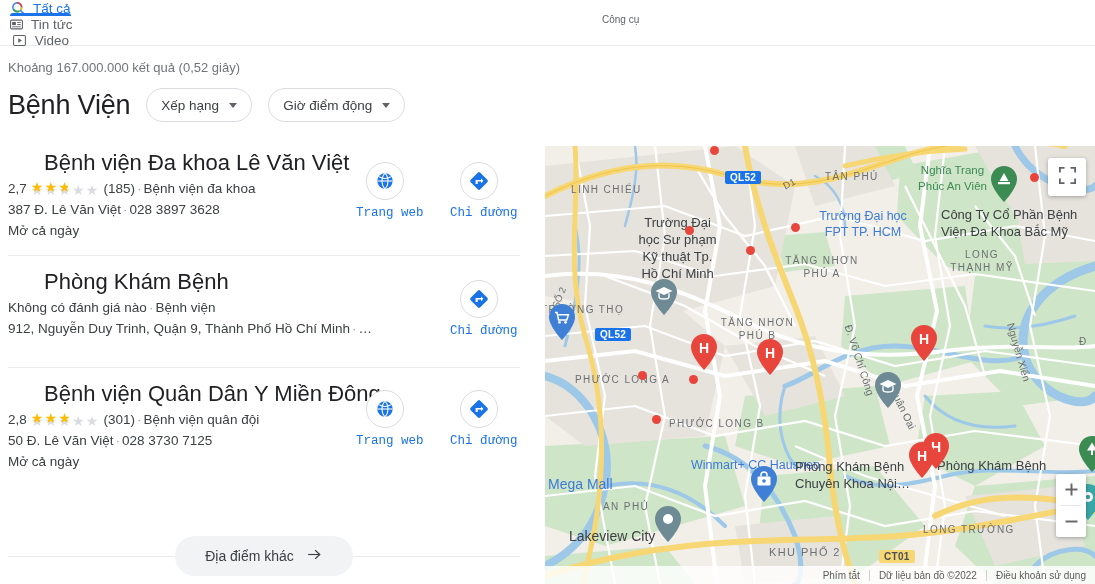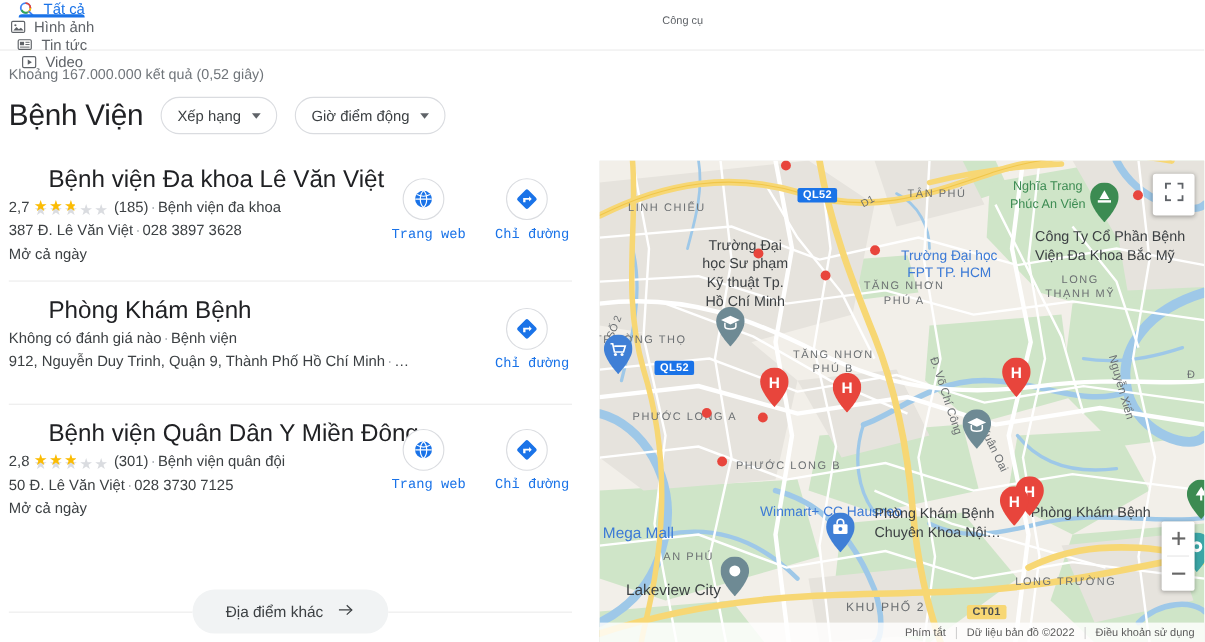--- a/index.html
+++ b/index.html
@@ -141,30 +141,20 @@
             <circle cx="10" cy="10" r="7" fill="none" stroke="#4285f4" stroke-width="2.6"></circle>
             <path d="M10 3a7 7 0 0 1 7 7" fill="none" stroke="#ea4335" stroke-width="2.6"></path>
             <path d="M17 10a7 7 0 0 1-4 6.3" fill="none" stroke="#fbbc04" stroke-width="2.6"></path>
             <path d="M13 16.3A7 7 0 0 1 4.3 13" fill="none" stroke="#34a853" stroke-width="2.6"></path>
             <line x1="15.2" y1="15.2" x2="21" y2="21" stroke="#4285f4" stroke-width="2.6" stroke-linecap="round"></line>
           </svg>
         </span>
         <span>Tất cả</span>
       </div>
 
-      <div class="navtab">
-        <span class="ic">
-          <svg width="15" height="15" viewBox="0 0 24 24">
-            <rect x="2.5" y="4" width="19" height="16" rx="1.8" fill="none" stroke="#5f6368" stroke-width="1.7"></rect>
-            <circle cx="8" cy="9.5" r="1.6" fill="#5f6368"></circle>
-            <path d="M5 17l4.5-5 3.5 3.5 3-2.5 4 4z" fill="#5f6368"></path>
-          </svg>
-        </span>
-        <span>Hình ảnh</span>
-      </div>
 
       <div class="navtab">
         <span class="ic">
           <svg width="15" height="15" viewBox="0 0 24 24">
             <rect x="2.5" y="5" width="19" height="14" rx="1.8" fill="none" stroke="#5f6368" stroke-width="1.7"></rect>
             <rect x="5" y="8" width="6" height="5" fill="#5f6368"></rect>
             <rect x="13" y="8" width="6" height="1.4" fill="#5f6368"></rect>
             <rect x="13" y="11.3" width="6" height="1.4" fill="#5f6368"></rect>
             <rect x="5" y="15" width="14" height="1.4" fill="#5f6368"></rect>
           </svg>
@@ -402,21 +392,21 @@
     <div class="shield" style="left:180px; top:25px;">QL52</div>
     <div class="shield" style="left:50px; top:182px;">QL52</div>
     <div class="mlabel road" style="left:238px; top:32px; transform:rotate(-28deg);">D1</div>
 
     <div class="mlabel big ctr" style="left:60px; top:68px; width:145px; white-space:normal; line-height:17px;">
       <span style="white-space:pre-line;">Trường Đại
 học Sư phạm
 Kỹ thuật Tp.
 Hồ Chí Minh</span>
     </div>
-    <div class="mlabel poi ctr" style="left:268px; top:62px; width:100px; white-space:normal; line-height:16px;margin-top:16px;">
+    <div class="mlabel poi ctr" style="left:268px; top:62px; width:100px; white-space:normal; line-height:16px;">
       <span style="white-space:pre-line;">Trường Đại học
 FPT TP. HCM</span>
     </div>
     <div class="mlabel green ctr" style="left:365px; top:16px; width:85px; white-space:normal; line-height:16px;">
       <span style="white-space:pre-line;">Nghĩa Trang
 Phúc An Viên</span>
     </div>
     <div class="mlabel big" style="left:396px; top:60px; width:150px; white-space:normal; line-height:17px;">
       <span style="white-space:pre-line;">Công Ty Cổ Phần Bệnh
 Viện Đa Khoa Bắc Mỹ</span>

